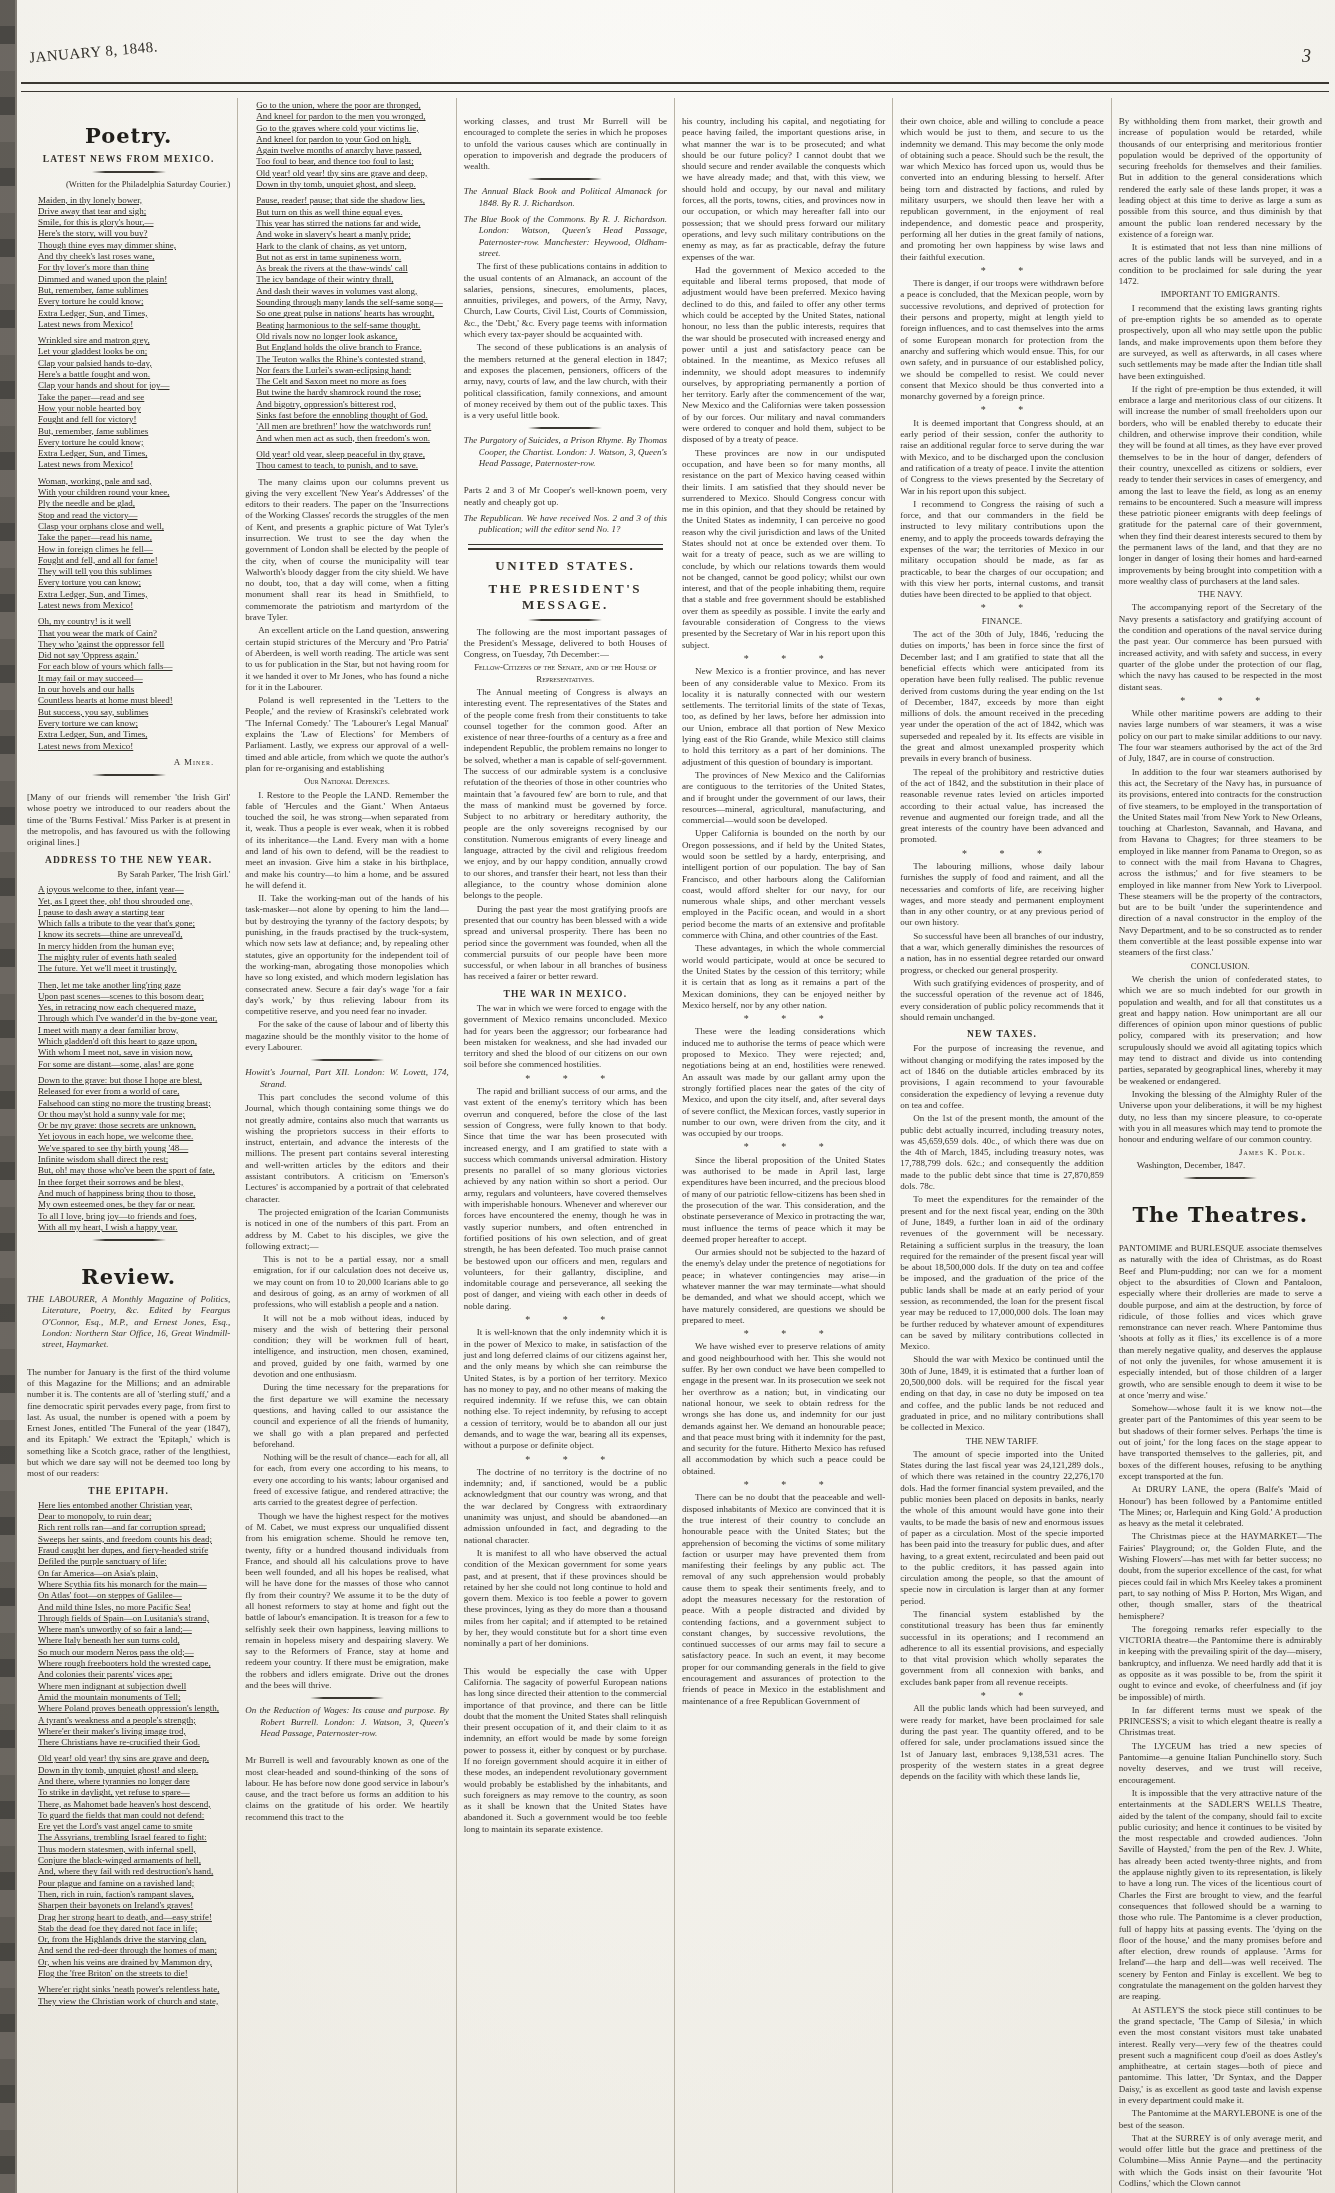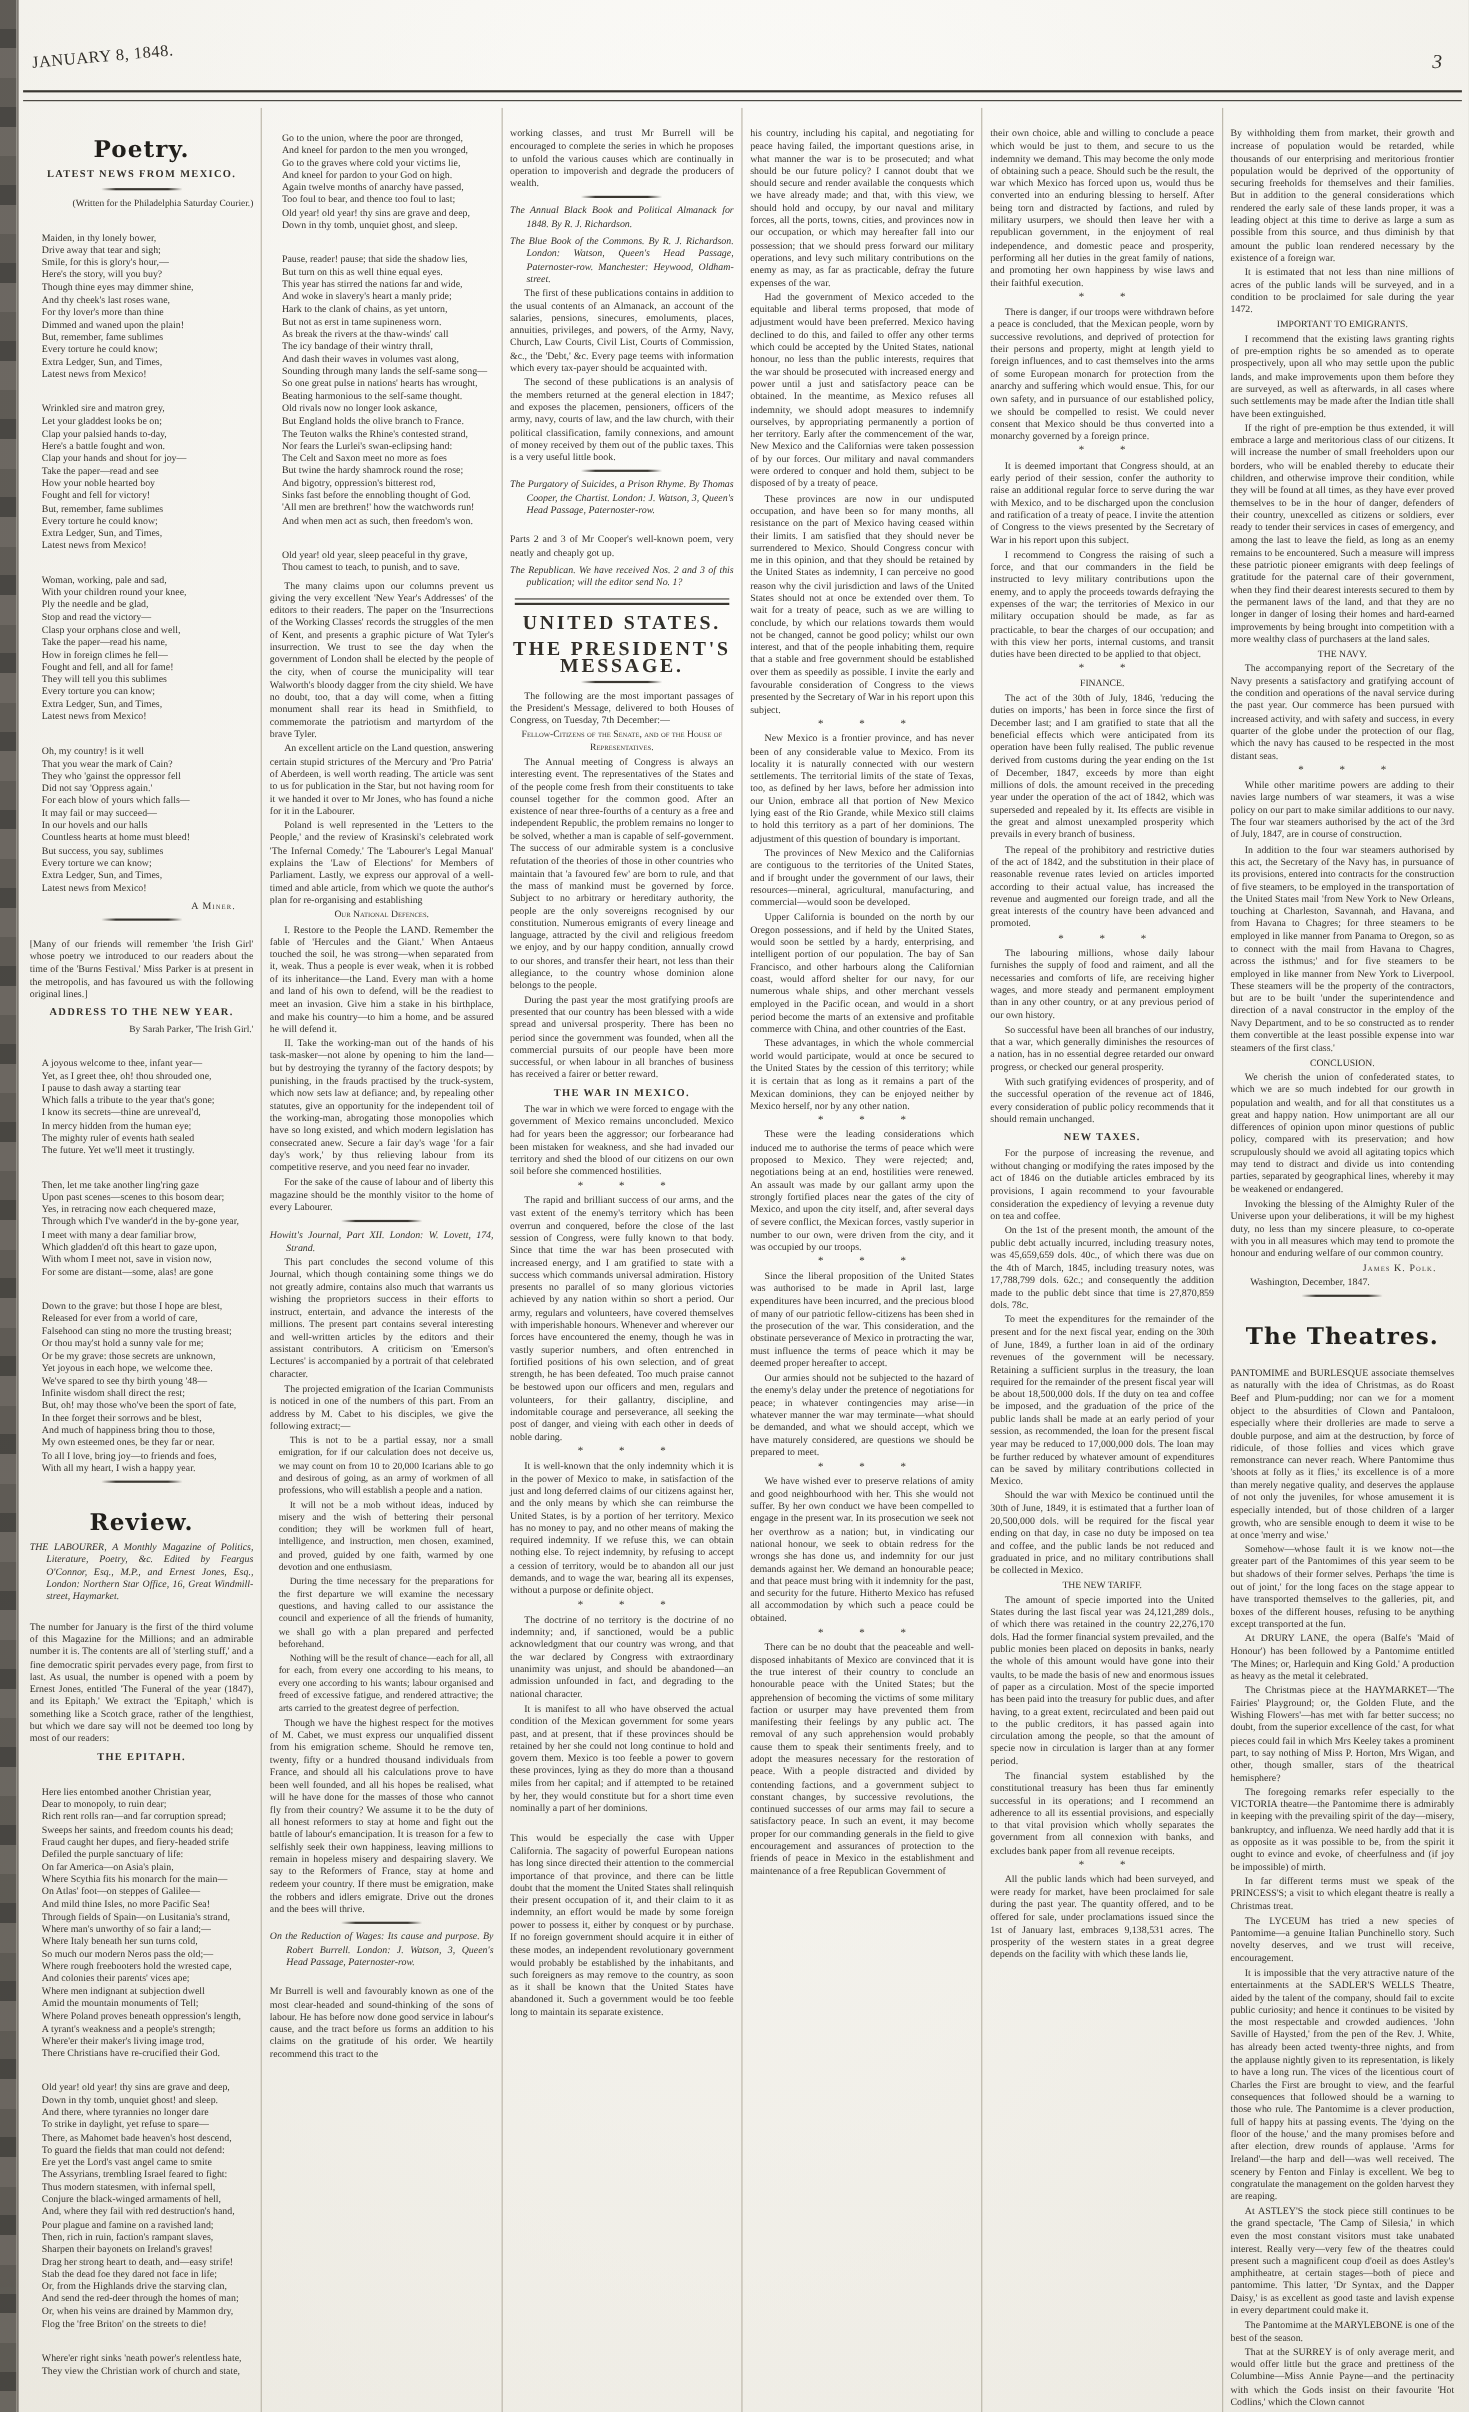--- a/index.html
+++ b/index.html
@@ -18,26 +18,26 @@
   .pgnum{position:absolute;right:24px;top:46px;font-size:18px;font-style:italic;}
   .hrules{position:absolute;left:6px;right:6px;top:82px;height:7px;
         border-top:2px solid #3a3731;border-bottom:1px solid #3a3731;}
   .cols{position:absolute;top:98px;bottom:0;left:20px;right:6px;display:flex;overflow:hidden;}
   .col{flex:1 1 0;min-width:0;padding:2px 7px 0 7px;border-right:1px solid #b9b3a5;overflow:hidden;
        font-size:9px;line-height:11.3px;text-align:justify;}
   .col:last-child{border-right:none;}
   .b{overflow-wrap:break-word;}
   .bl{text-align:center;font-weight:bold;font-size:21px;line-height:24px;margin:24px 0 3px;
       letter-spacing:1px;color:#211f1b;font-family:"DejaVu Serif","Liberation Serif",serif;}
-  .h1{text-align:center;font-weight:bold;font-size:18px;line-height:16px;letter-spacing:2.5px;margin:7px 0 4px;}
+  .h1{text-align:center;font-weight:bold;font-size:13px;line-height:16px;letter-spacing:2.5px;margin:7px 0 4px;}
   .h2{text-align:center;font-weight:bold;font-size:9.5px;letter-spacing:1.2px;margin:6px 0 3px;
       font-variant:small-caps;}
   .by{text-align:right;font-size:8.6px;margin:2px 0 4px;}
   .sc{text-align:center;font-variant:small-caps;font-size:8.8px;margin:2px 0;}
-  .poem{white-space:pre-line;text-align:left;padding-left:11px;margin:20px 0 5px;}
+  .poem{white-space:pre-line;text-align:left;padding-left:11px;margin:0 0 5px;text-decoration:underline;}
   .para{text-indent:13px;margin:0 0 2px;}
   .para0{margin:16px 0 2px;}
   .ext{margin:1px 0 2px 8px;text-indent:10px;font-size:8.7px;}
   .book{font-style:italic;margin:5px 0 2px;padding-left:15px;text-indent:-15px;}
   .sig{text-align:right;padding-right:16px;font-variant:small-caps;letter-spacing:1px;margin:2px 0 1px;}
   .sigl{padding-left:18px;margin:0 0 2px;}
   .rule{width:74px;height:2px;margin:6px auto;
         background:linear-gradient(to right,transparent,#3a3731 18%,#3a3731 82%,transparent);}
   .hrule{height:3px;border-top:1px solid #3a3731;border-bottom:2px solid #3a3731;margin:8px 4px;}
   .stars{text-align:center;word-spacing:30px;font-size:10px;margin:2px 0;}

